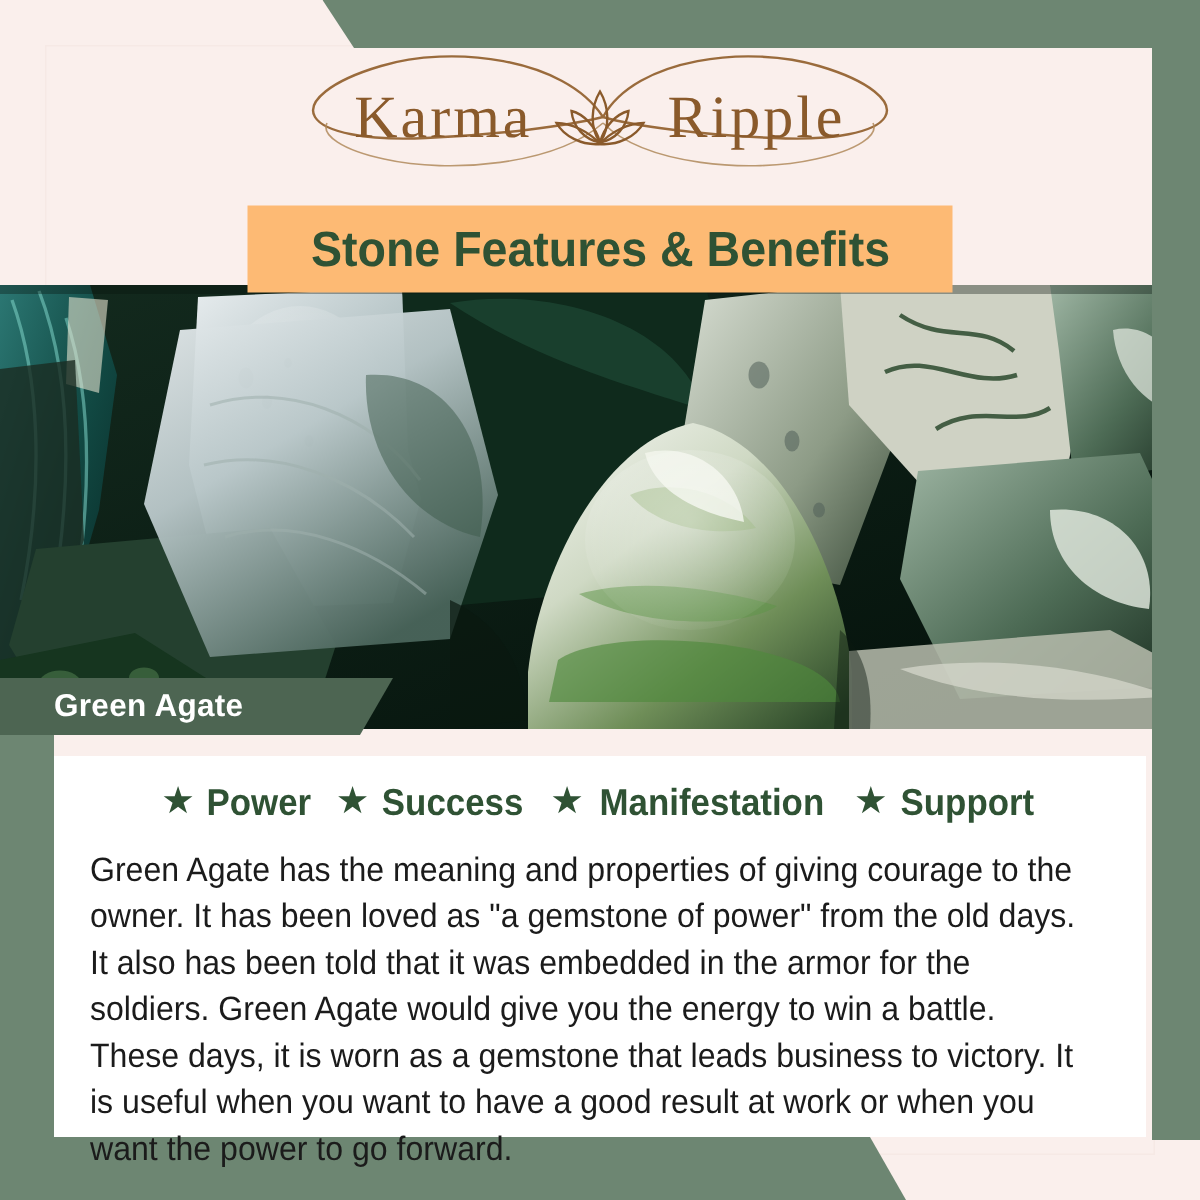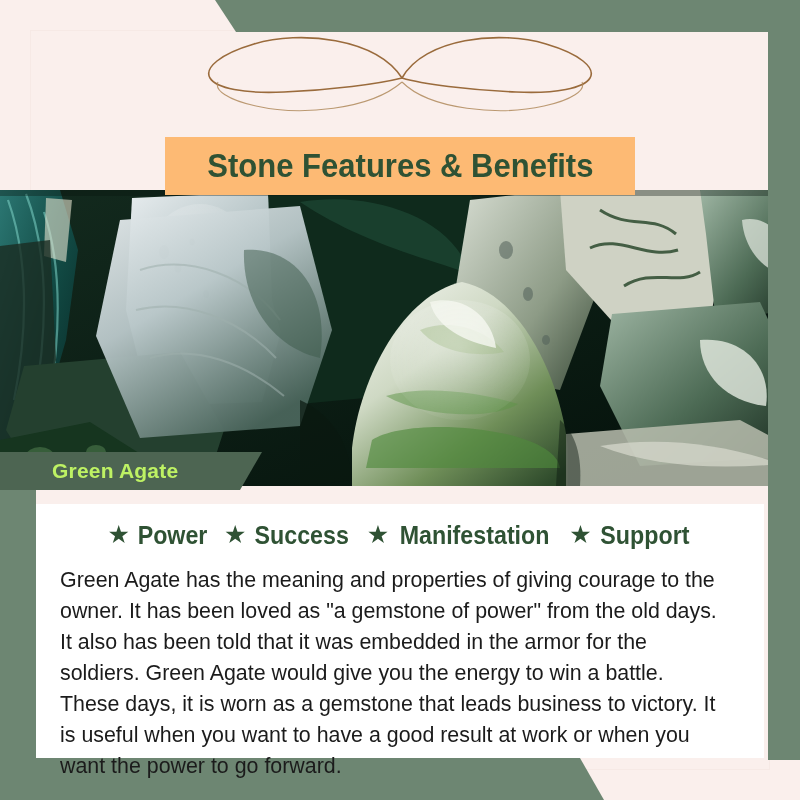--- a/index.html
+++ b/index.html
@@ -143,22 +143,22 @@
     position: absolute;
     top: 452px; left: 0;
     width: 262px; height: 38px;
     background: #4d6552;
     clip-path: polygon(0 0, 262px 0, 240px 38px, 0 38px);
     display: flex;
     align-items: center;
     z-index: 6;
   }
   .stone-banner-text {
-    padding-left: 52px;
-    color: #bef264;
+    padding-left: 36px;
+    color: #ffffff;
     font-family: "Liberation Sans", sans-serif;
     font-weight: bold;
     font-size: 21px;
     letter-spacing: 0.2px;
     white-space: nowrap;
   }
 
   
   .content-strip {
     position: absolute;
@@ -231,20 +231,35 @@
       <svg class="brand-swirl" viewBox="0 0 440 92" aria-hidden="true">
         <g fill="none" stroke="#9a6b3c" stroke-width="1.6">
           <path d="M222 46 C 196 6, 120 -2, 74 12 C 40 22, 24 36, 30 46 C 36 56, 64 62, 104 60 C 152 58, 198 52, 222 46 Z"></path>
           <path d="M222 46 C 244 6, 320 -2, 366 12 C 400 22, 416 36, 410 46 C 404 56, 376 62, 336 60 C 288 58, 242 52, 222 46 Z"></path>
         </g>
         <g fill="none" stroke="#b08a5c" stroke-width="1.1" opacity="0.85">
           <path d="M222 50 C 190 78, 120 84, 76 74 C 48 68, 34 58, 38 50"></path>
           <path d="M222 50 C 250 78, 320 84, 364 74 C 392 68, 406 58, 402 50"></path>
         </g>
       </svg>
+      <div class="brand-words">
+        <span class="brand-word left">Karma</span>
+        <span class="brand-lotus">
+          <svg width="64" height="46" viewBox="0 0 64 46" aria-hidden="true">
+            <g fill="none" stroke="#8a5a2b" stroke-width="1.6" stroke-linecap="round">
+              <path d="M32 6 C 26 16, 25 30, 32 40 C 39 30, 38 16, 32 6 Z"></path>
+              <path d="M32 40 C 22 38, 14 30, 13 19 C 21 21, 29 29, 32 40 Z"></path>
+              <path d="M32 40 C 42 38, 50 30, 51 19 C 43 21, 35 29, 32 40 Z"></path>
+              <path d="M32 41 C 20 42, 8 36, 3 27 C 13 27, 25 33, 32 41 Z"></path>
+              <path d="M32 41 C 44 42, 56 36, 61 27 C 51 27, 39 33, 32 41 Z"></path>
+            </g>
+          </svg>
+        </span>
+        <span class="brand-word right">Ripple</span>
+      </div>
     </div>
   </div>
 
   <div class="title-plate">
     <span class="title-text">Stone Features &amp; Benefits</span>
   </div>
 
   <div class="photo">
     <svg viewBox="0 0 800 296" preserveAspectRatio="none" aria-hidden="true">
       <defs>

